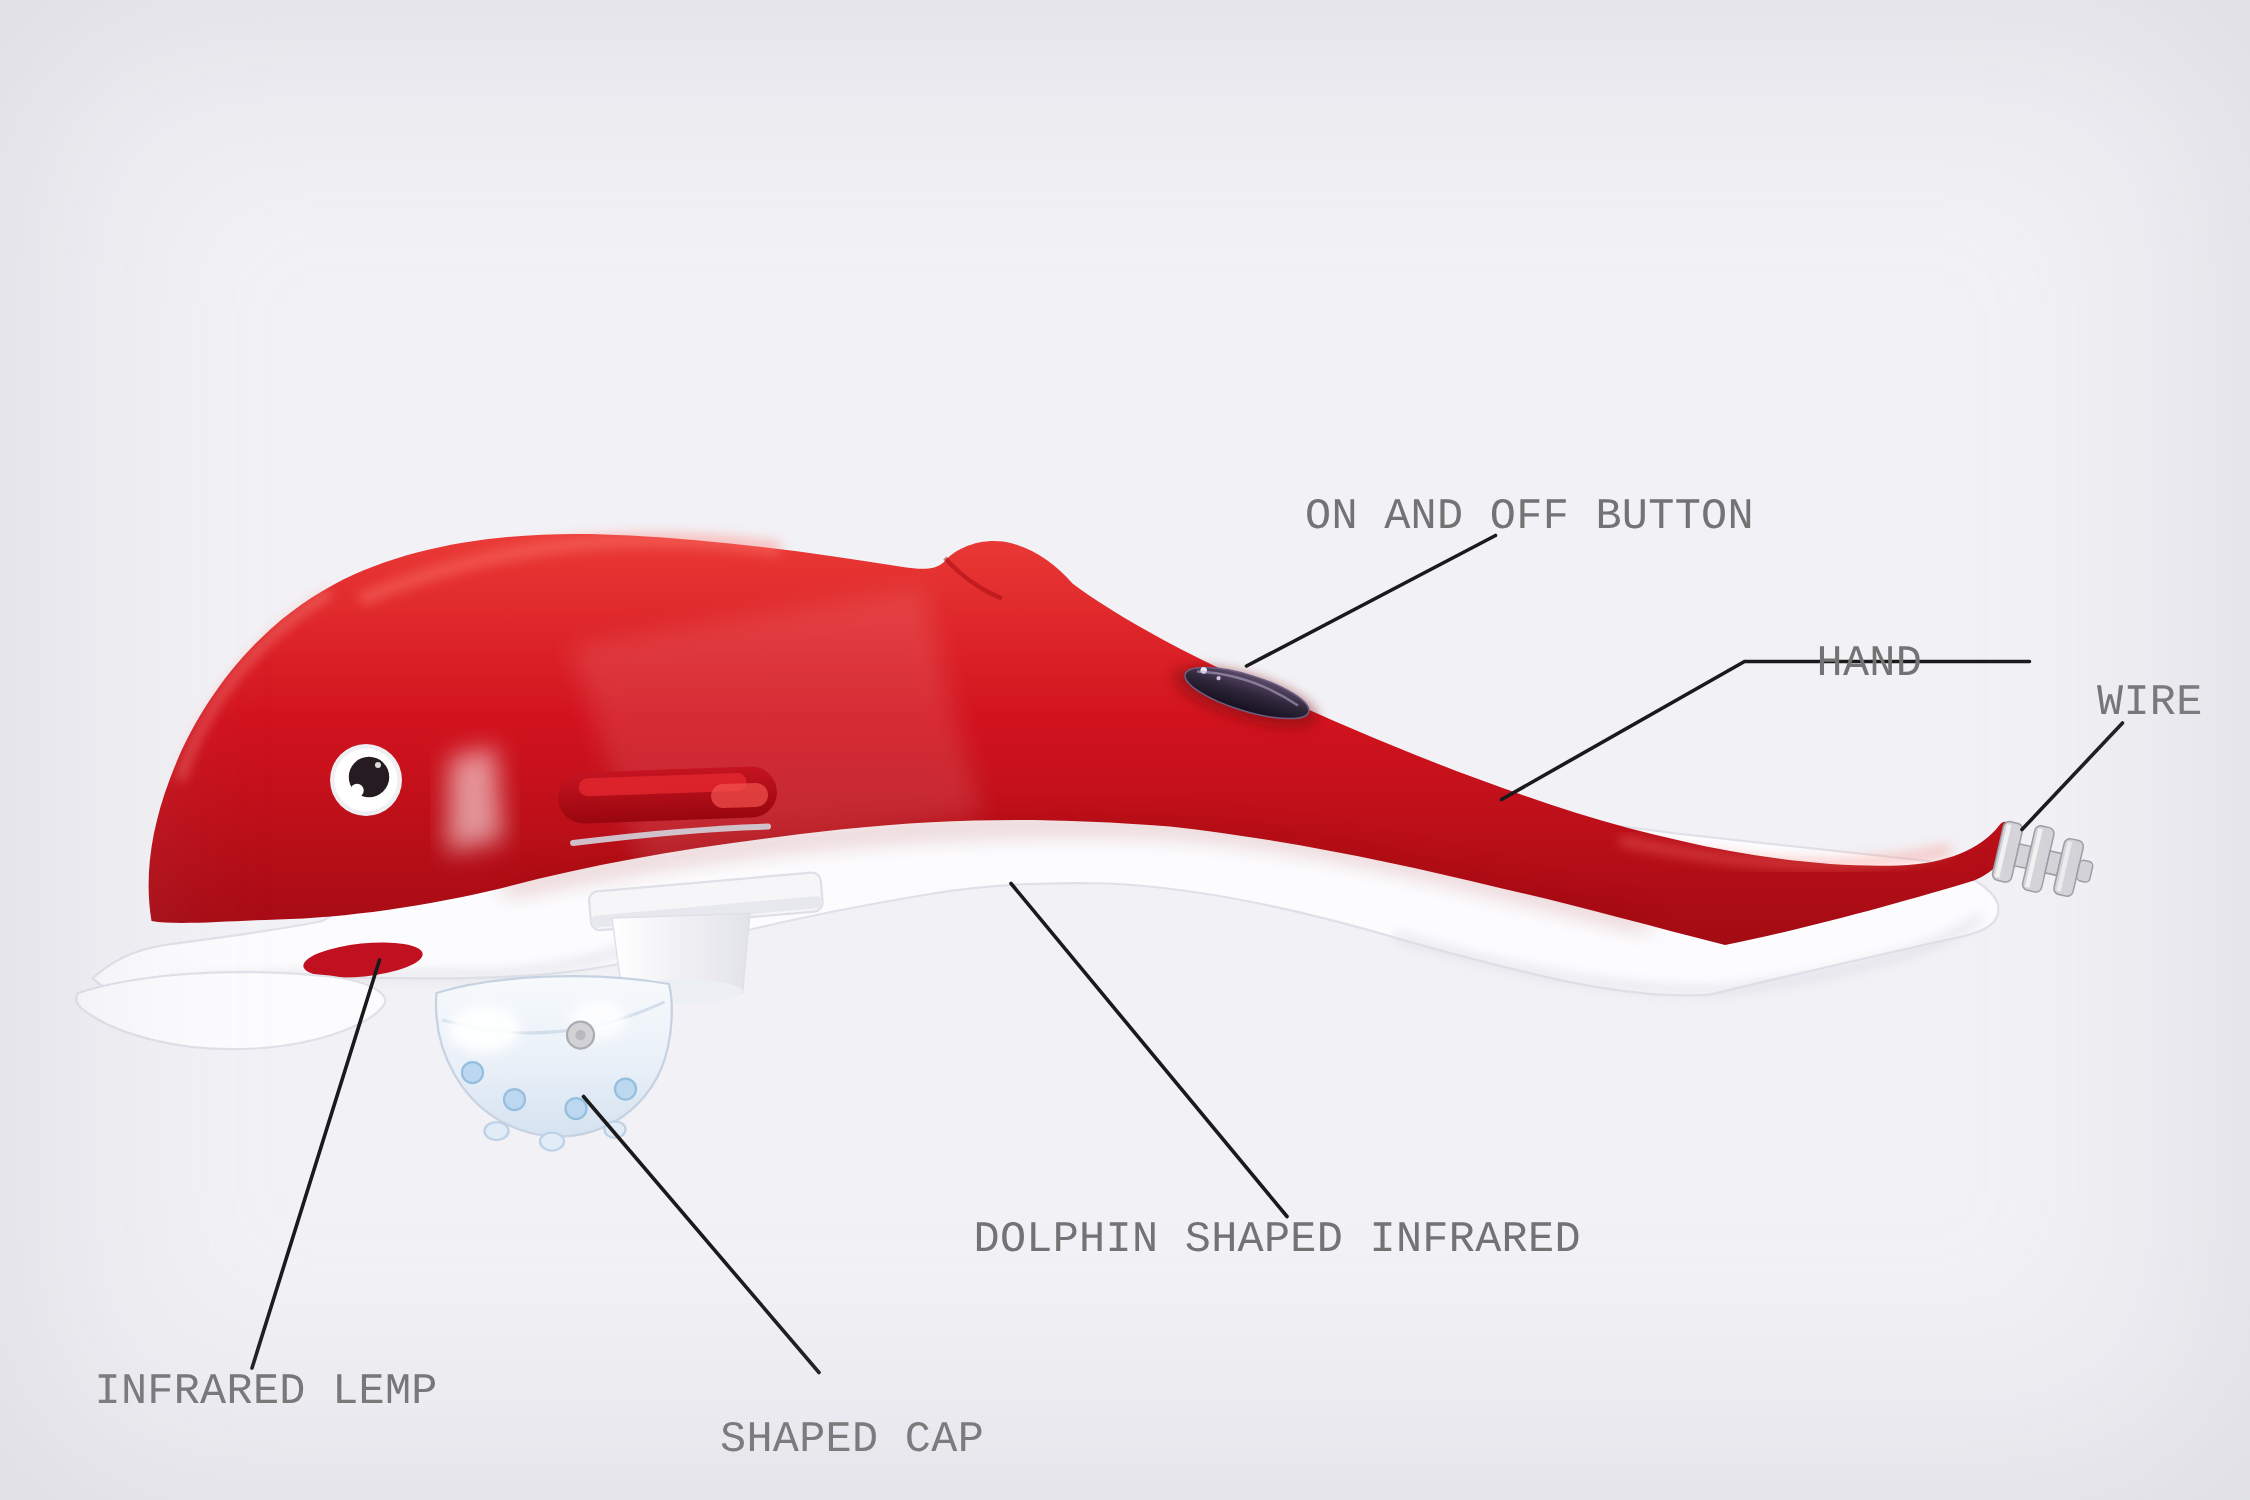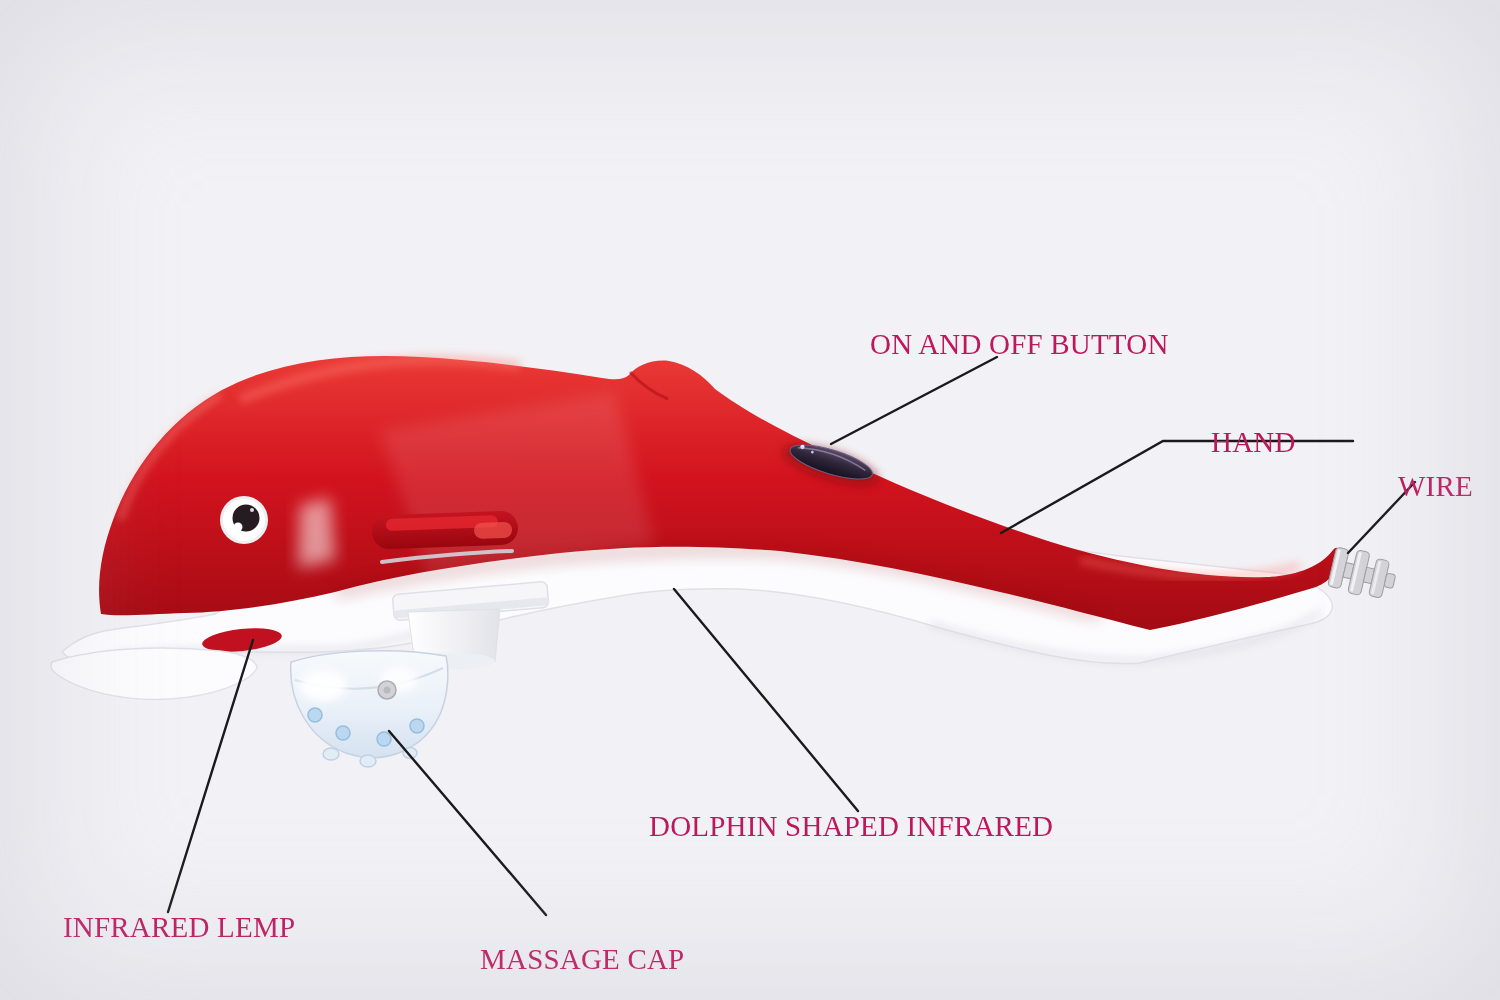--- a/index.html
+++ b/index.html
@@ -7,26 +7,26 @@
     position:relative;width:1500px;height:1000px;overflow:hidden;
     background:#f2f1f5;
     font-family:"Liberation Serif","DejaVu Serif",serif;
   }
   .stage::after{
     content:"";position:absolute;inset:0;pointer-events:none;
     box-shadow:inset 0 0 150px 25px rgba(183,183,198,.33);
   }
   .art{position:absolute;left:0;top:0;}
   .lbl{
-    position:absolute;font-size:29px;line-height:1.0;color:#be185d;
-    white-space:nowrap;letter-spacing:.2px;
+    position:absolute;font-size:29px;line-height:1.0;color:#737373;
+    white-space:nowrap;letter-spacing:.2px;font-family:Liberation Mono, monospace;
   }
   #lbl-onoff     {left:870px;  top:330px;}
   #lbl-hand      {left:1211px; top:428px;}
-  #lbl-wire      {left:1398px; top:454px;margin-top:18px;}
+  #lbl-wire      {left:1398px; top:454px;}
   #lbl-dolphin   {left:649px;  top:812px;}
   #lbl-infrared  {left:63px;   top:913px;}
   #lbl-massagecap{left:480px;  top:945px;}
 </style>
 </head>
 <body>
 
 <div class="stage">
 
   <svg class="art" width="1500" height="1000" viewBox="0 0 1500 1000">
@@ -171,14 +171,14 @@
       <line x1="389" y1="731" x2="546" y2="915"></line>
       <line x1="253" y1="640" x2="168" y2="912"></line>
     </g>
   </svg>
 
   <div class="lbl" id="lbl-onoff">ON AND OFF BUTTON</div>
   <div class="lbl" id="lbl-hand">HAND</div>
   <div class="lbl" id="lbl-wire">WIRE</div>
   <div class="lbl" id="lbl-dolphin">DOLPHIN SHAPED INFRARED</div>
   <div class="lbl" id="lbl-infrared">INFRARED LEMP</div>
-  <div class="lbl" id="lbl-massagecap">MASSAGE CAP</div>
+  <div class="lbl" id="lbl-massagecap">SHAPED CAP</div>
 </div>
 
 </body></html>

